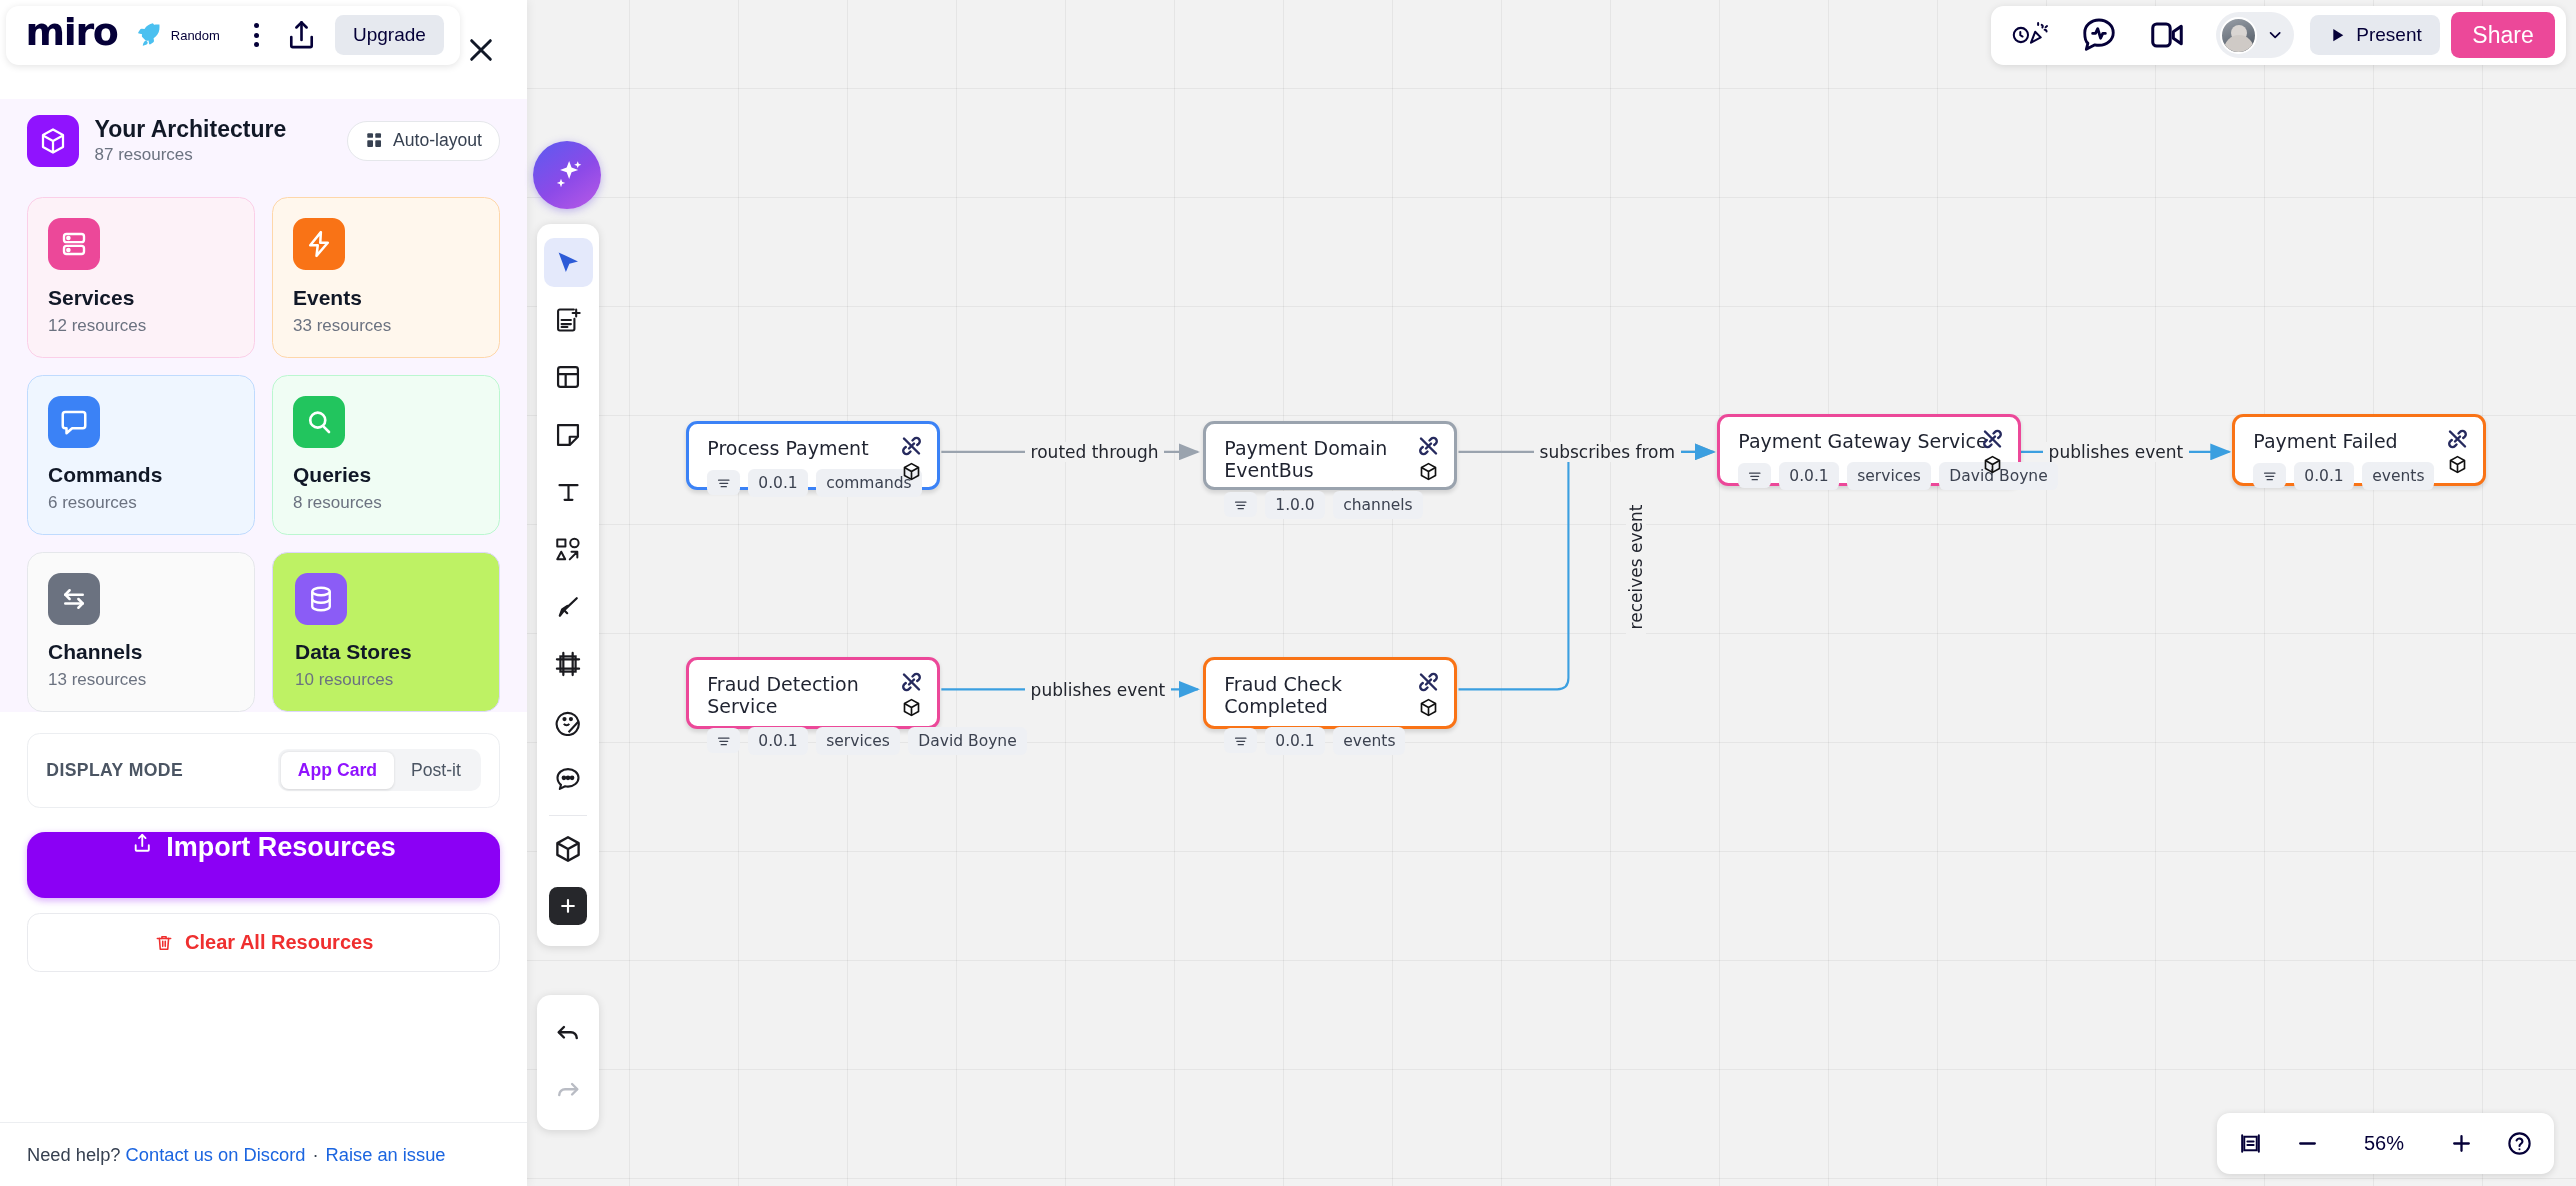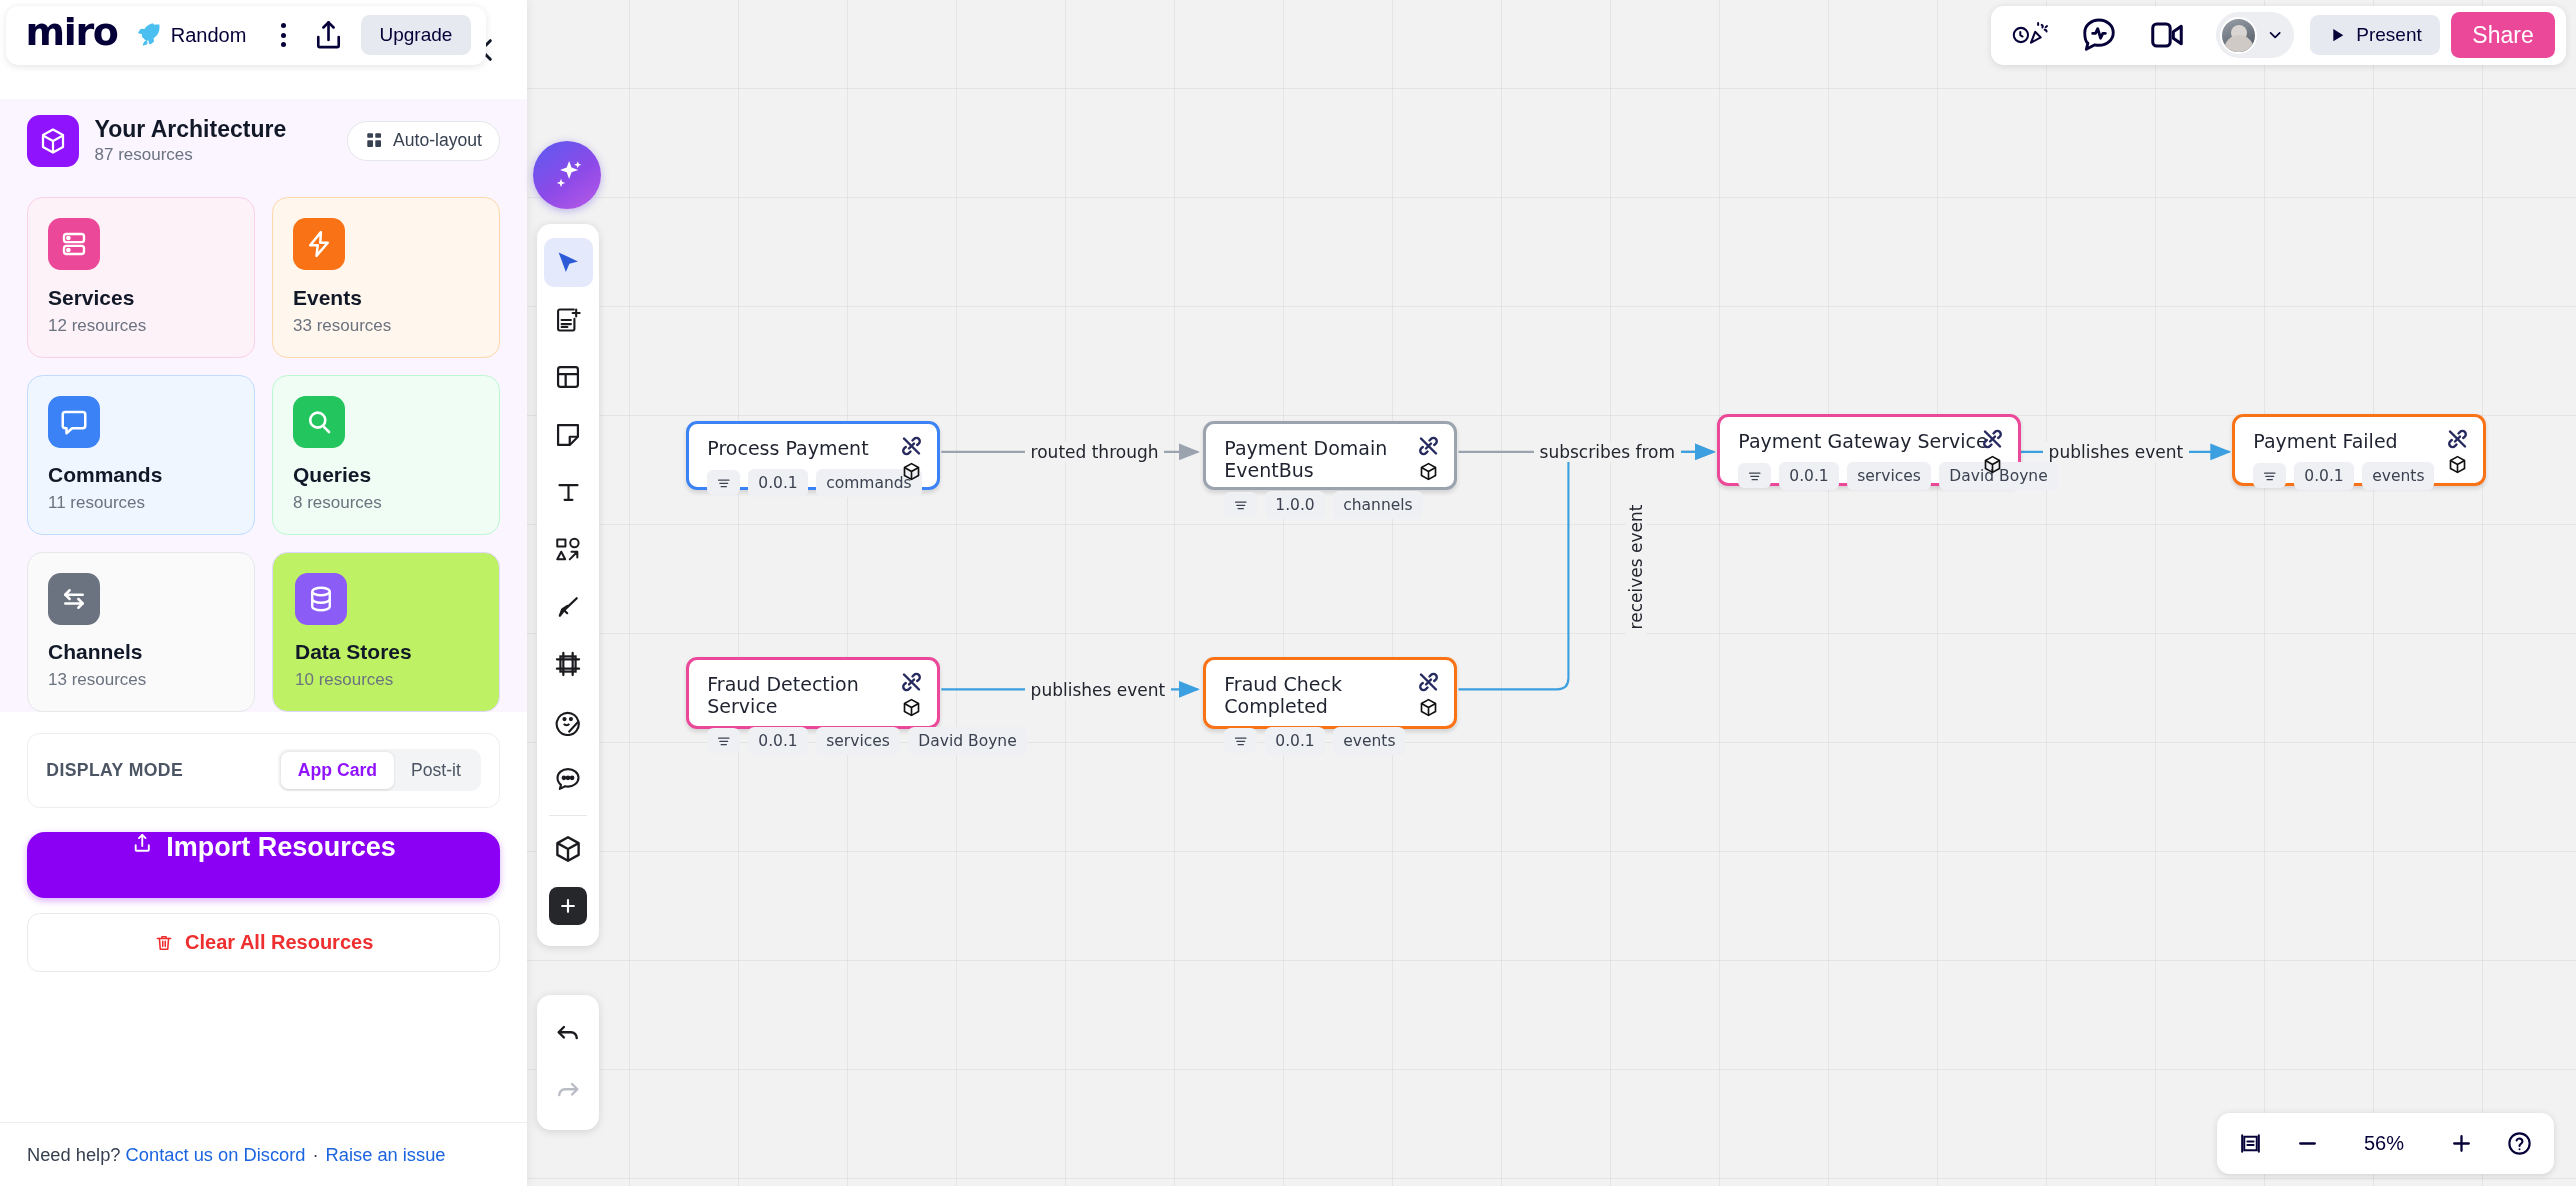--- a/index.html
+++ b/index.html
@@ -31,21 +31,21 @@
     z-index: 40;
   }
   .miro-logo {
     font-family: "DejaVu Sans", sans-serif;
     font-size: 38px; font-weight: 800; letter-spacing: -1.4px;
     color: #050038; line-height: 1; margin-right: 18.3px;
     position: relative; top: -2.8px;
   }
   .rocket-ico { width: 28px; height: 28px; margin-right: 7px; }
   .board-name {
-    font-size: 20px; color: #050038; font-weight: 400;
+    font-size: 13px; color: #050038; font-weight: 400;
     margin-right: 21px; white-space: nowrap;
   }
   .dots-btn {
     width: 32px; height: 32px; display: flex; flex-direction: column;
     align-items: center; justify-content: center; gap: 4.2px; cursor: pointer;
     margin-right: 11.3px;
   }
   .dots-btn i { width: 5px; height: 5px; border-radius: 50%; background: #050038; display: block; }
   .share-ico { width: 35px; height: 35px; margin-right: 15.5px; cursor: pointer; }
   .upgrade-btn {
@@ -518,21 +518,21 @@
             <div class="rcard-name">Events</div>
             <div class="rcard-sub">33 resources</div>
           </div>
           <div class="rcard" style="background: rgb(239, 246, 255); border-color: rgb(191, 219, 254);">
             <div class="rcard-ico" style="background:#3b82f6">
               <svg width="30" height="30" viewBox="0 0 24 24" fill="none" stroke="#fff" stroke-width="2" stroke-linejoin="round">
                 <path d="M20 4H6a2 2 0 00-2 2v9a2 2 0 002 2h1v4l4.5-4H20a2 2 0 002-2V6a2 2 0 00-2-2z" transform="translate(-1,0)"></path>
               </svg>
             </div>
             <div class="rcard-name">Commands</div>
-            <div class="rcard-sub">11 resources</div>
+            <div class="rcard-sub">6 resources</div>
           </div>
           <div class="rcard" style="background: rgb(240, 253, 244); border-color: rgb(187, 247, 208);">
             <div class="rcard-ico" style="background:#22c55e">
               <svg width="30" height="30" viewBox="0 0 24 24" fill="none" stroke="#fff" stroke-width="2.1" stroke-linecap="round">
                 <circle cx="11" cy="10.5" r="6"></circle>
                 <path d="M15.5 15.5L20 20"></path>
               </svg>
             </div>
             <div class="rcard-name">Queries</div>
             <div class="rcard-sub">8 resources</div>

